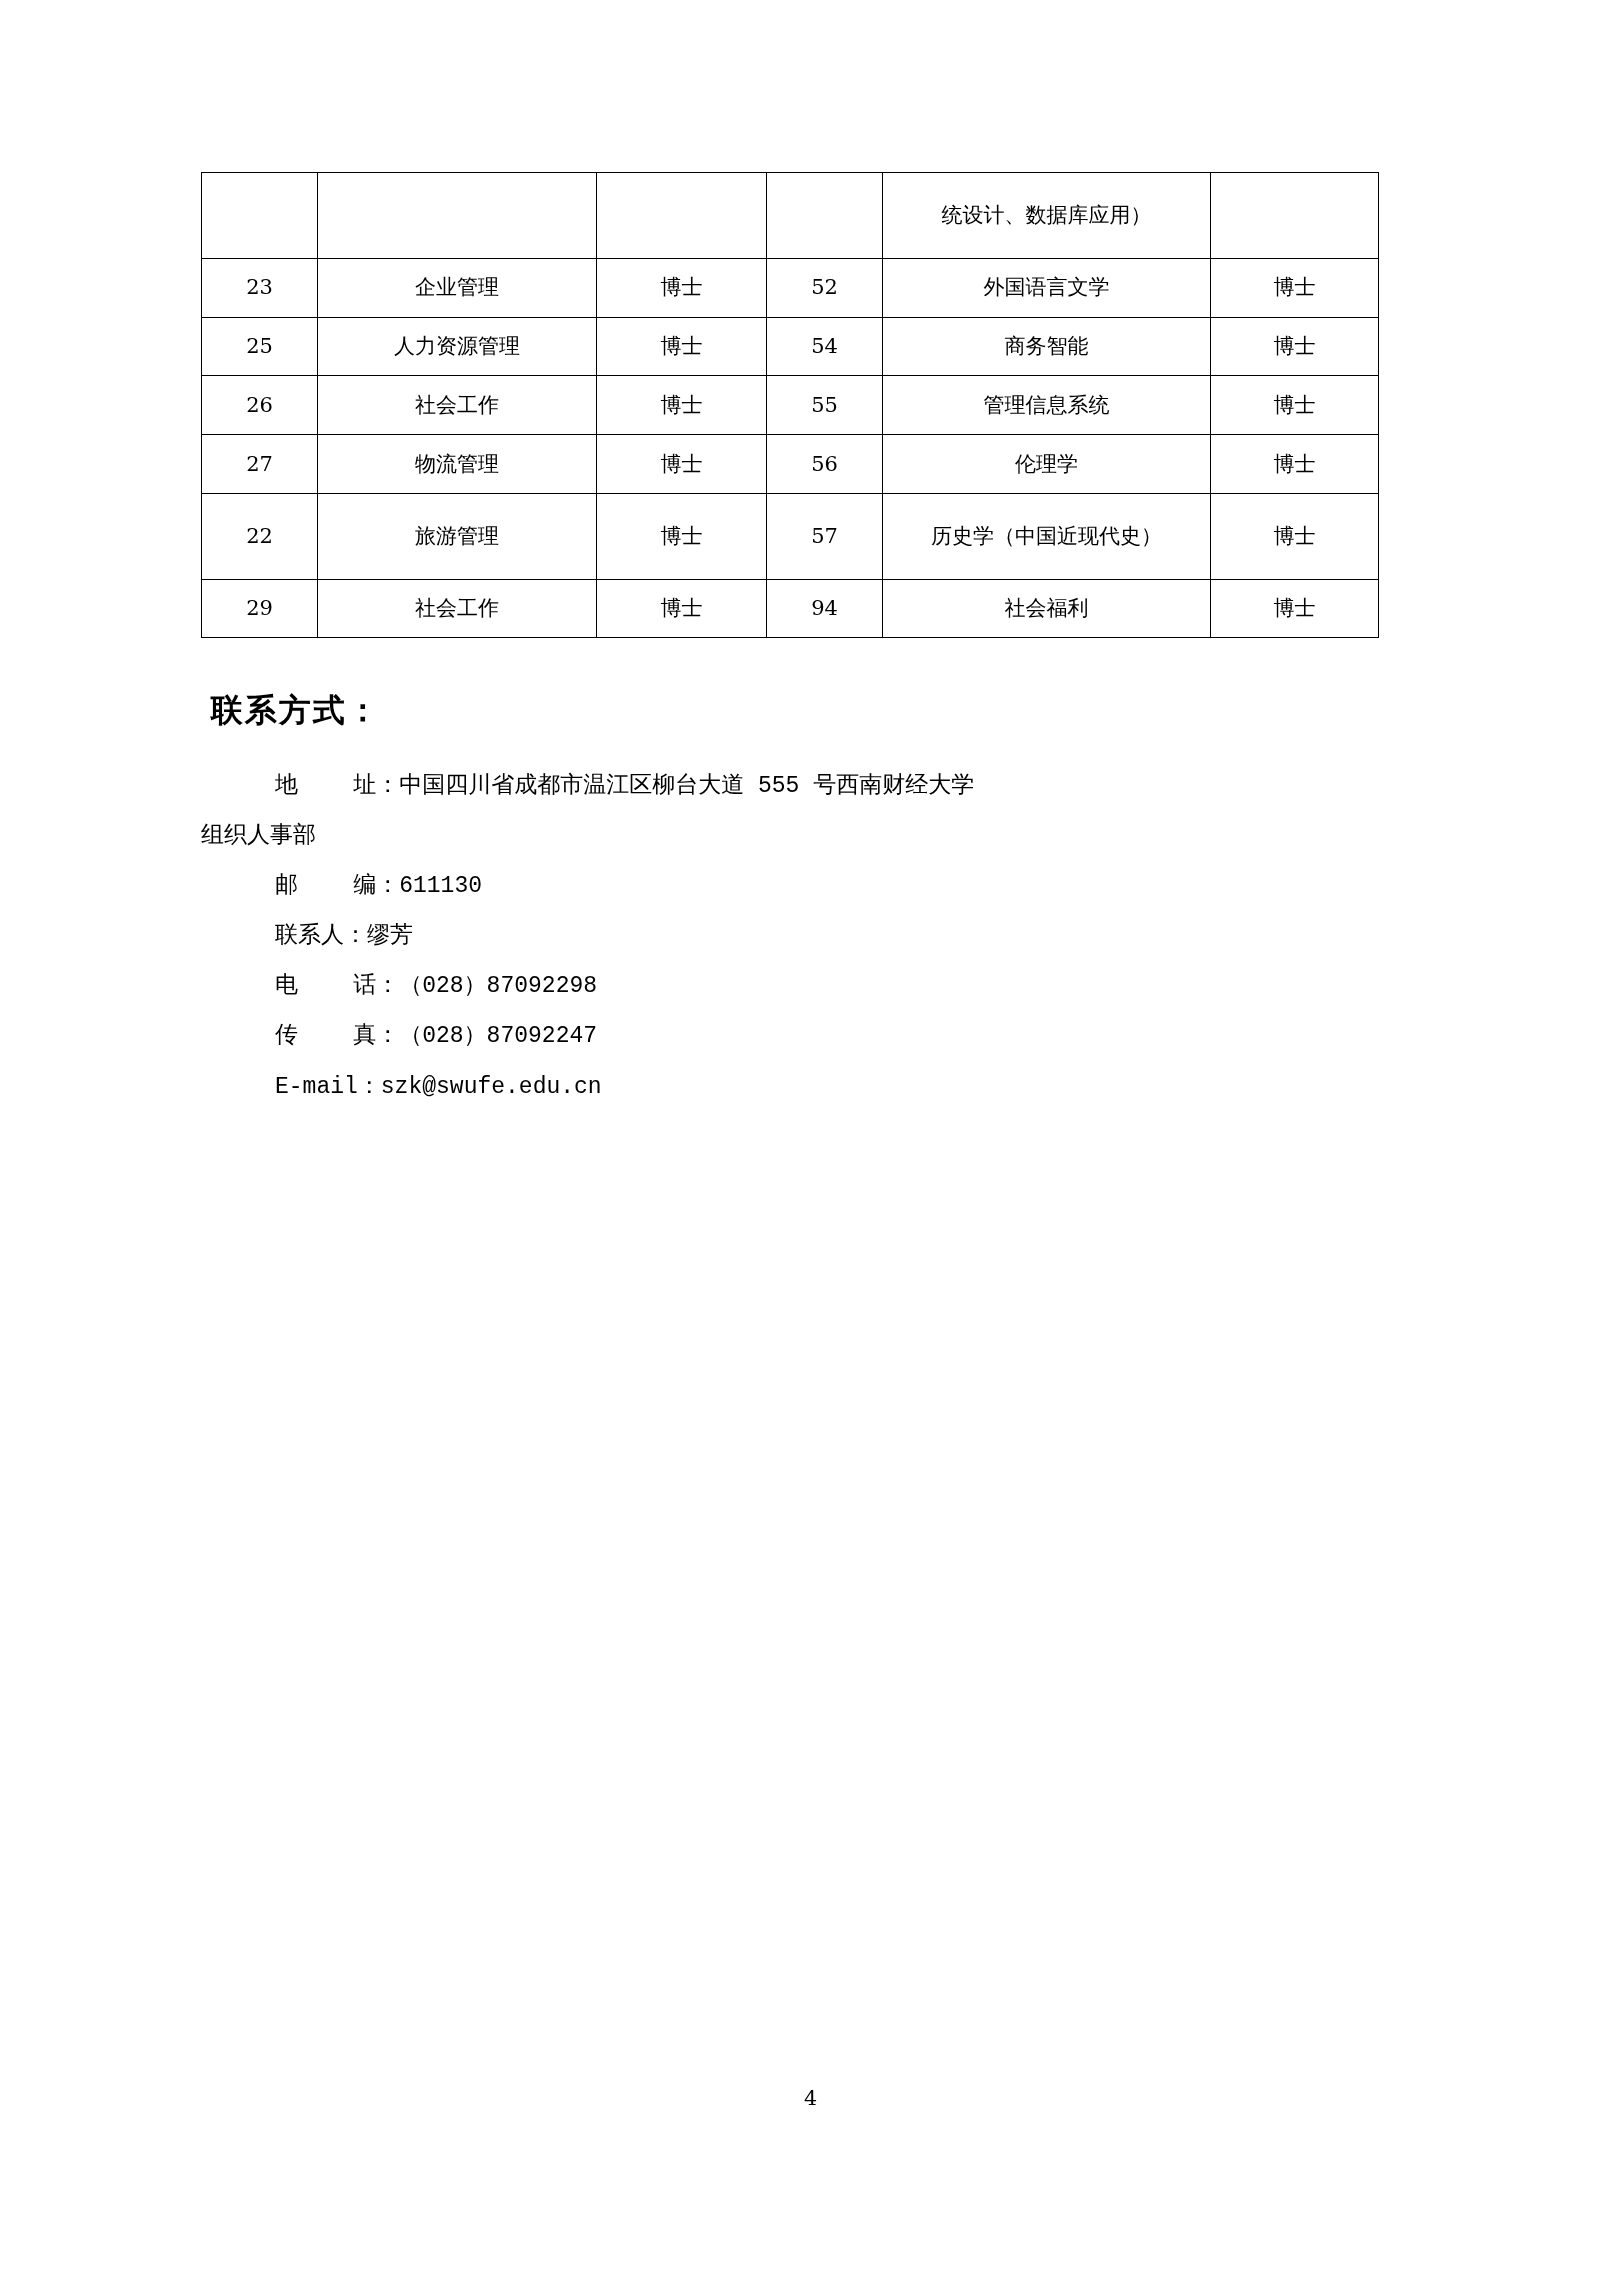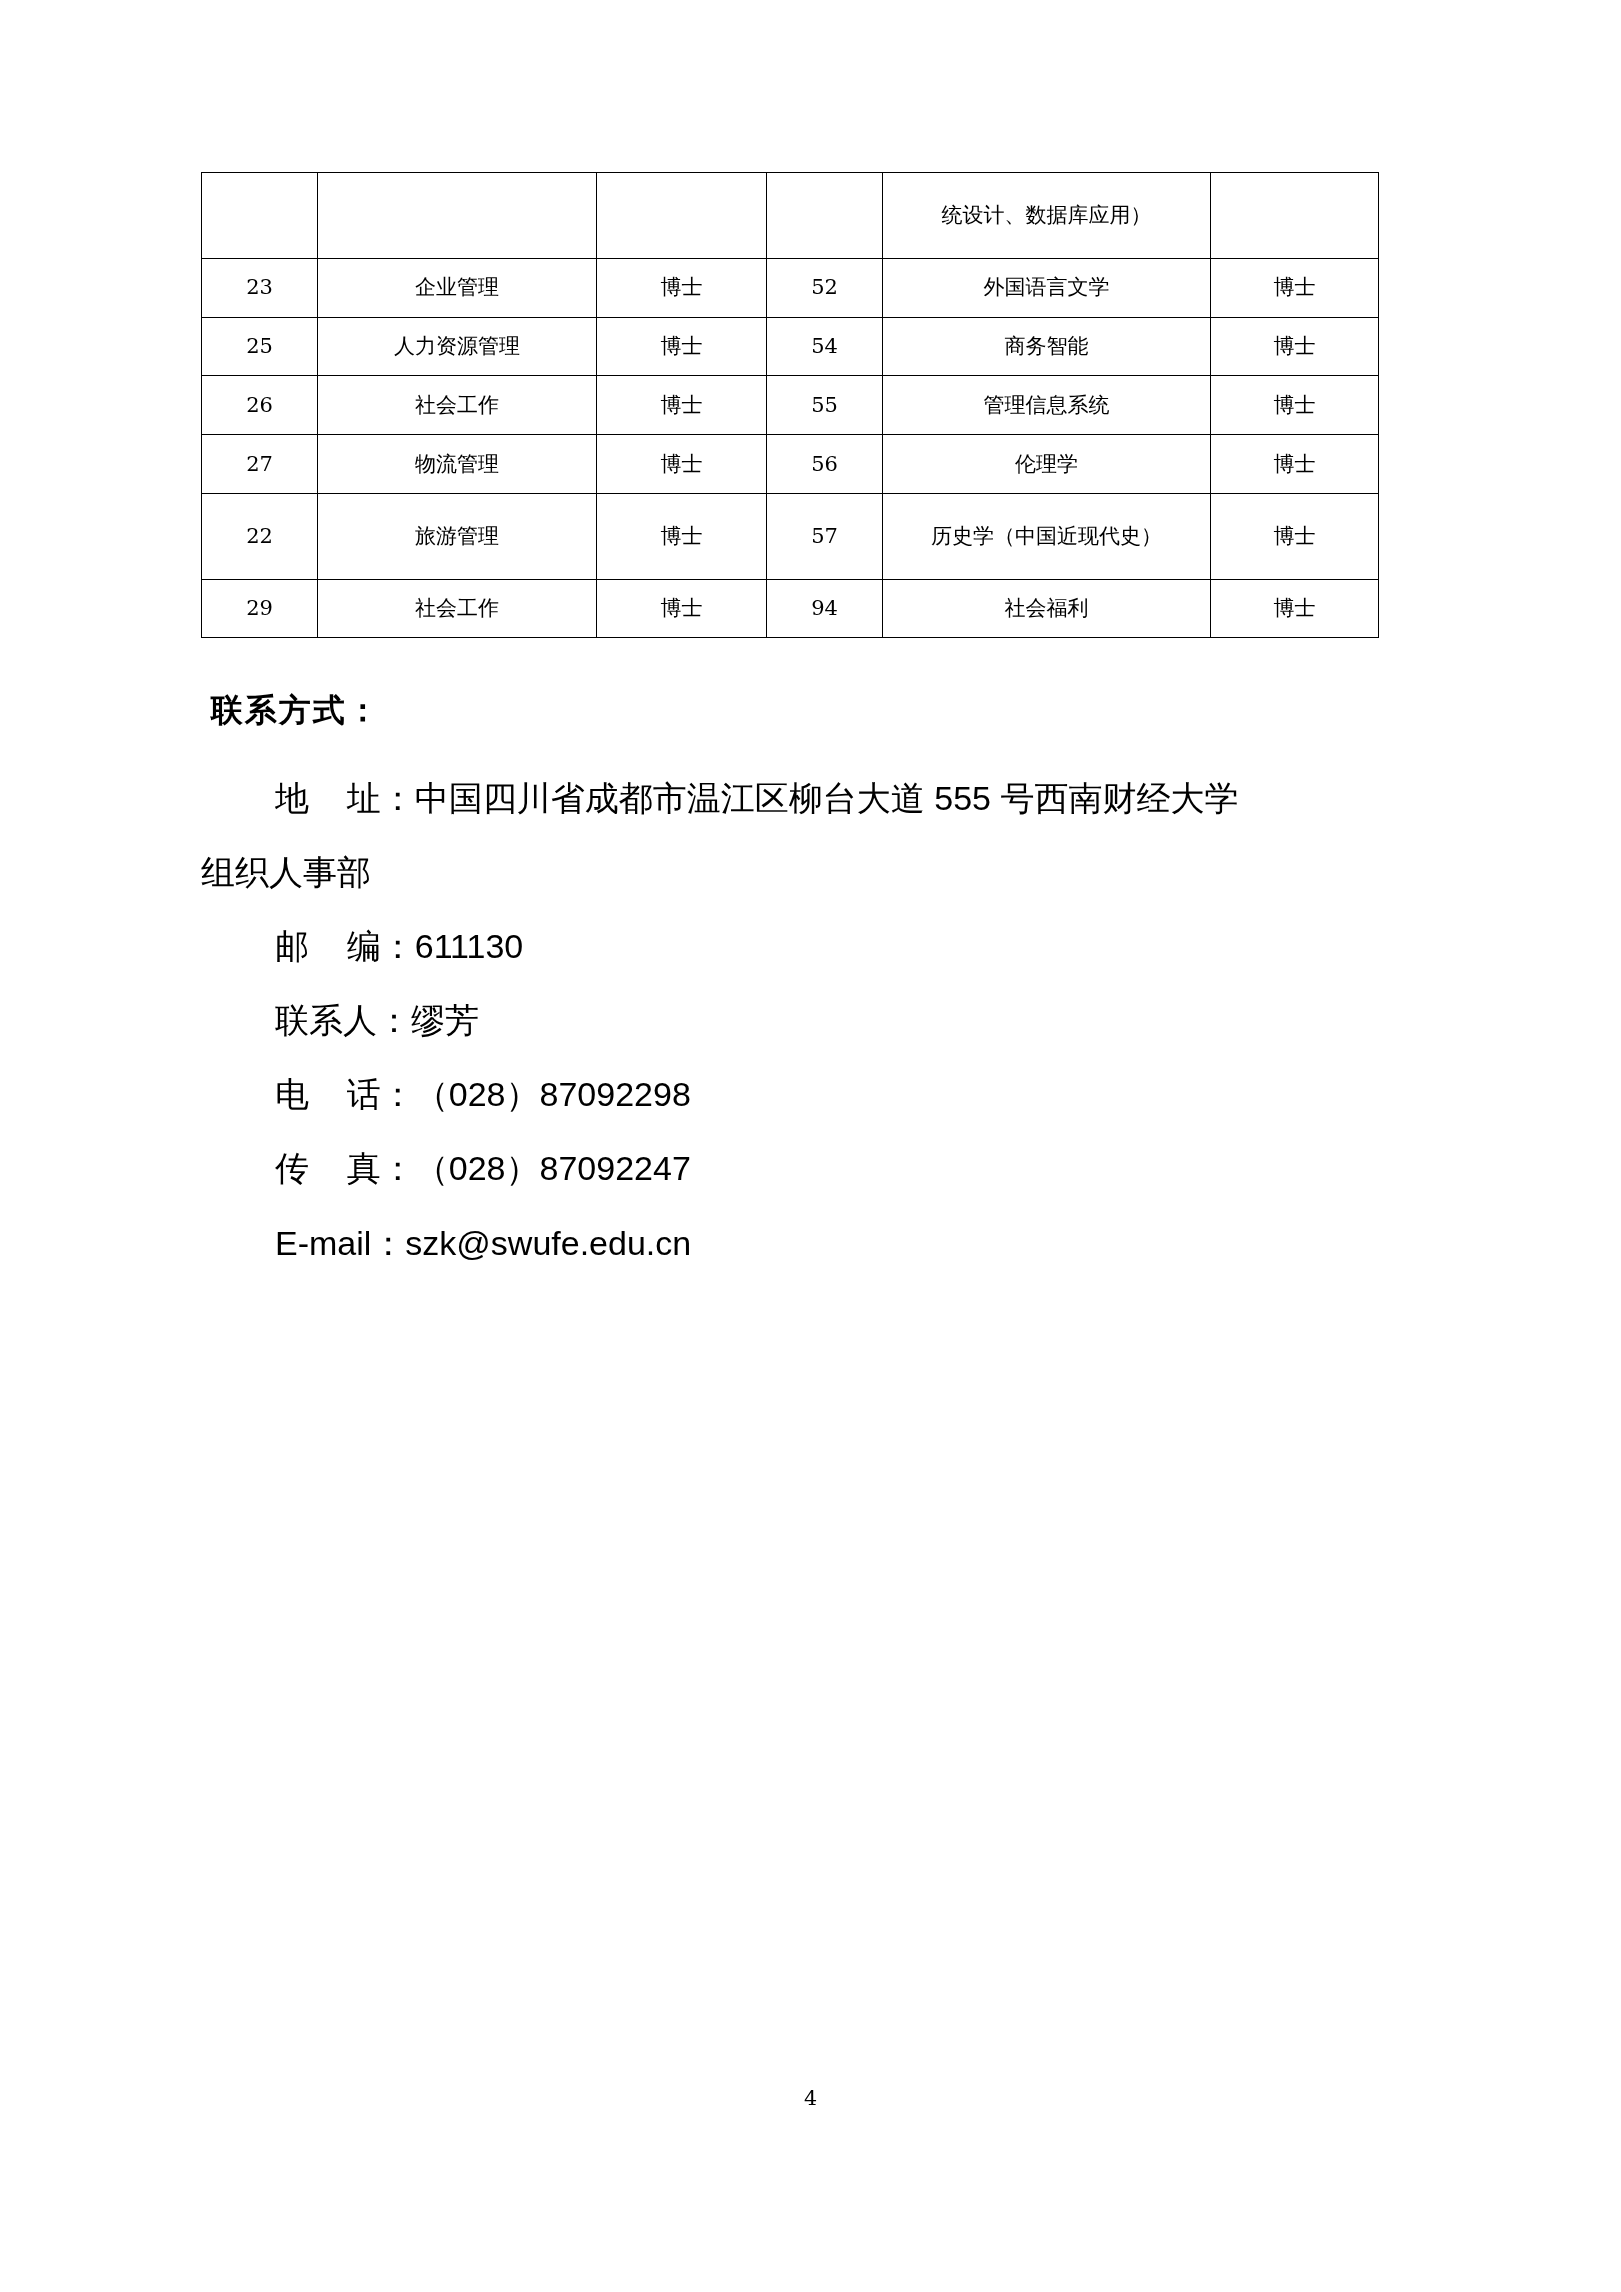--- a/index.html
+++ b/index.html
@@ -59,22 +59,22 @@
   .contact-title {
     margin-top: 51px;
     margin-left: 9.8px;
     font-family: "DejaVu Serif", serif;
     font-weight: bold;
     font-size: 32px;
     letter-spacing: 2px;
   }
   .contact-lines {
     margin-top: 27.4px;
-    font-family: Liberation Sans, sans-serif;
-    font-size: 34px;
+    font-family: Liberation Mono, monospace;
+    font-size: 23px;
     line-height: 2.18;
   }
   .contact-lines .line {
     text-indent: 74px;
     white-space: pre-wrap;
   }
   .contact-lines .line.cont {
     text-indent: 0;
   }
 

